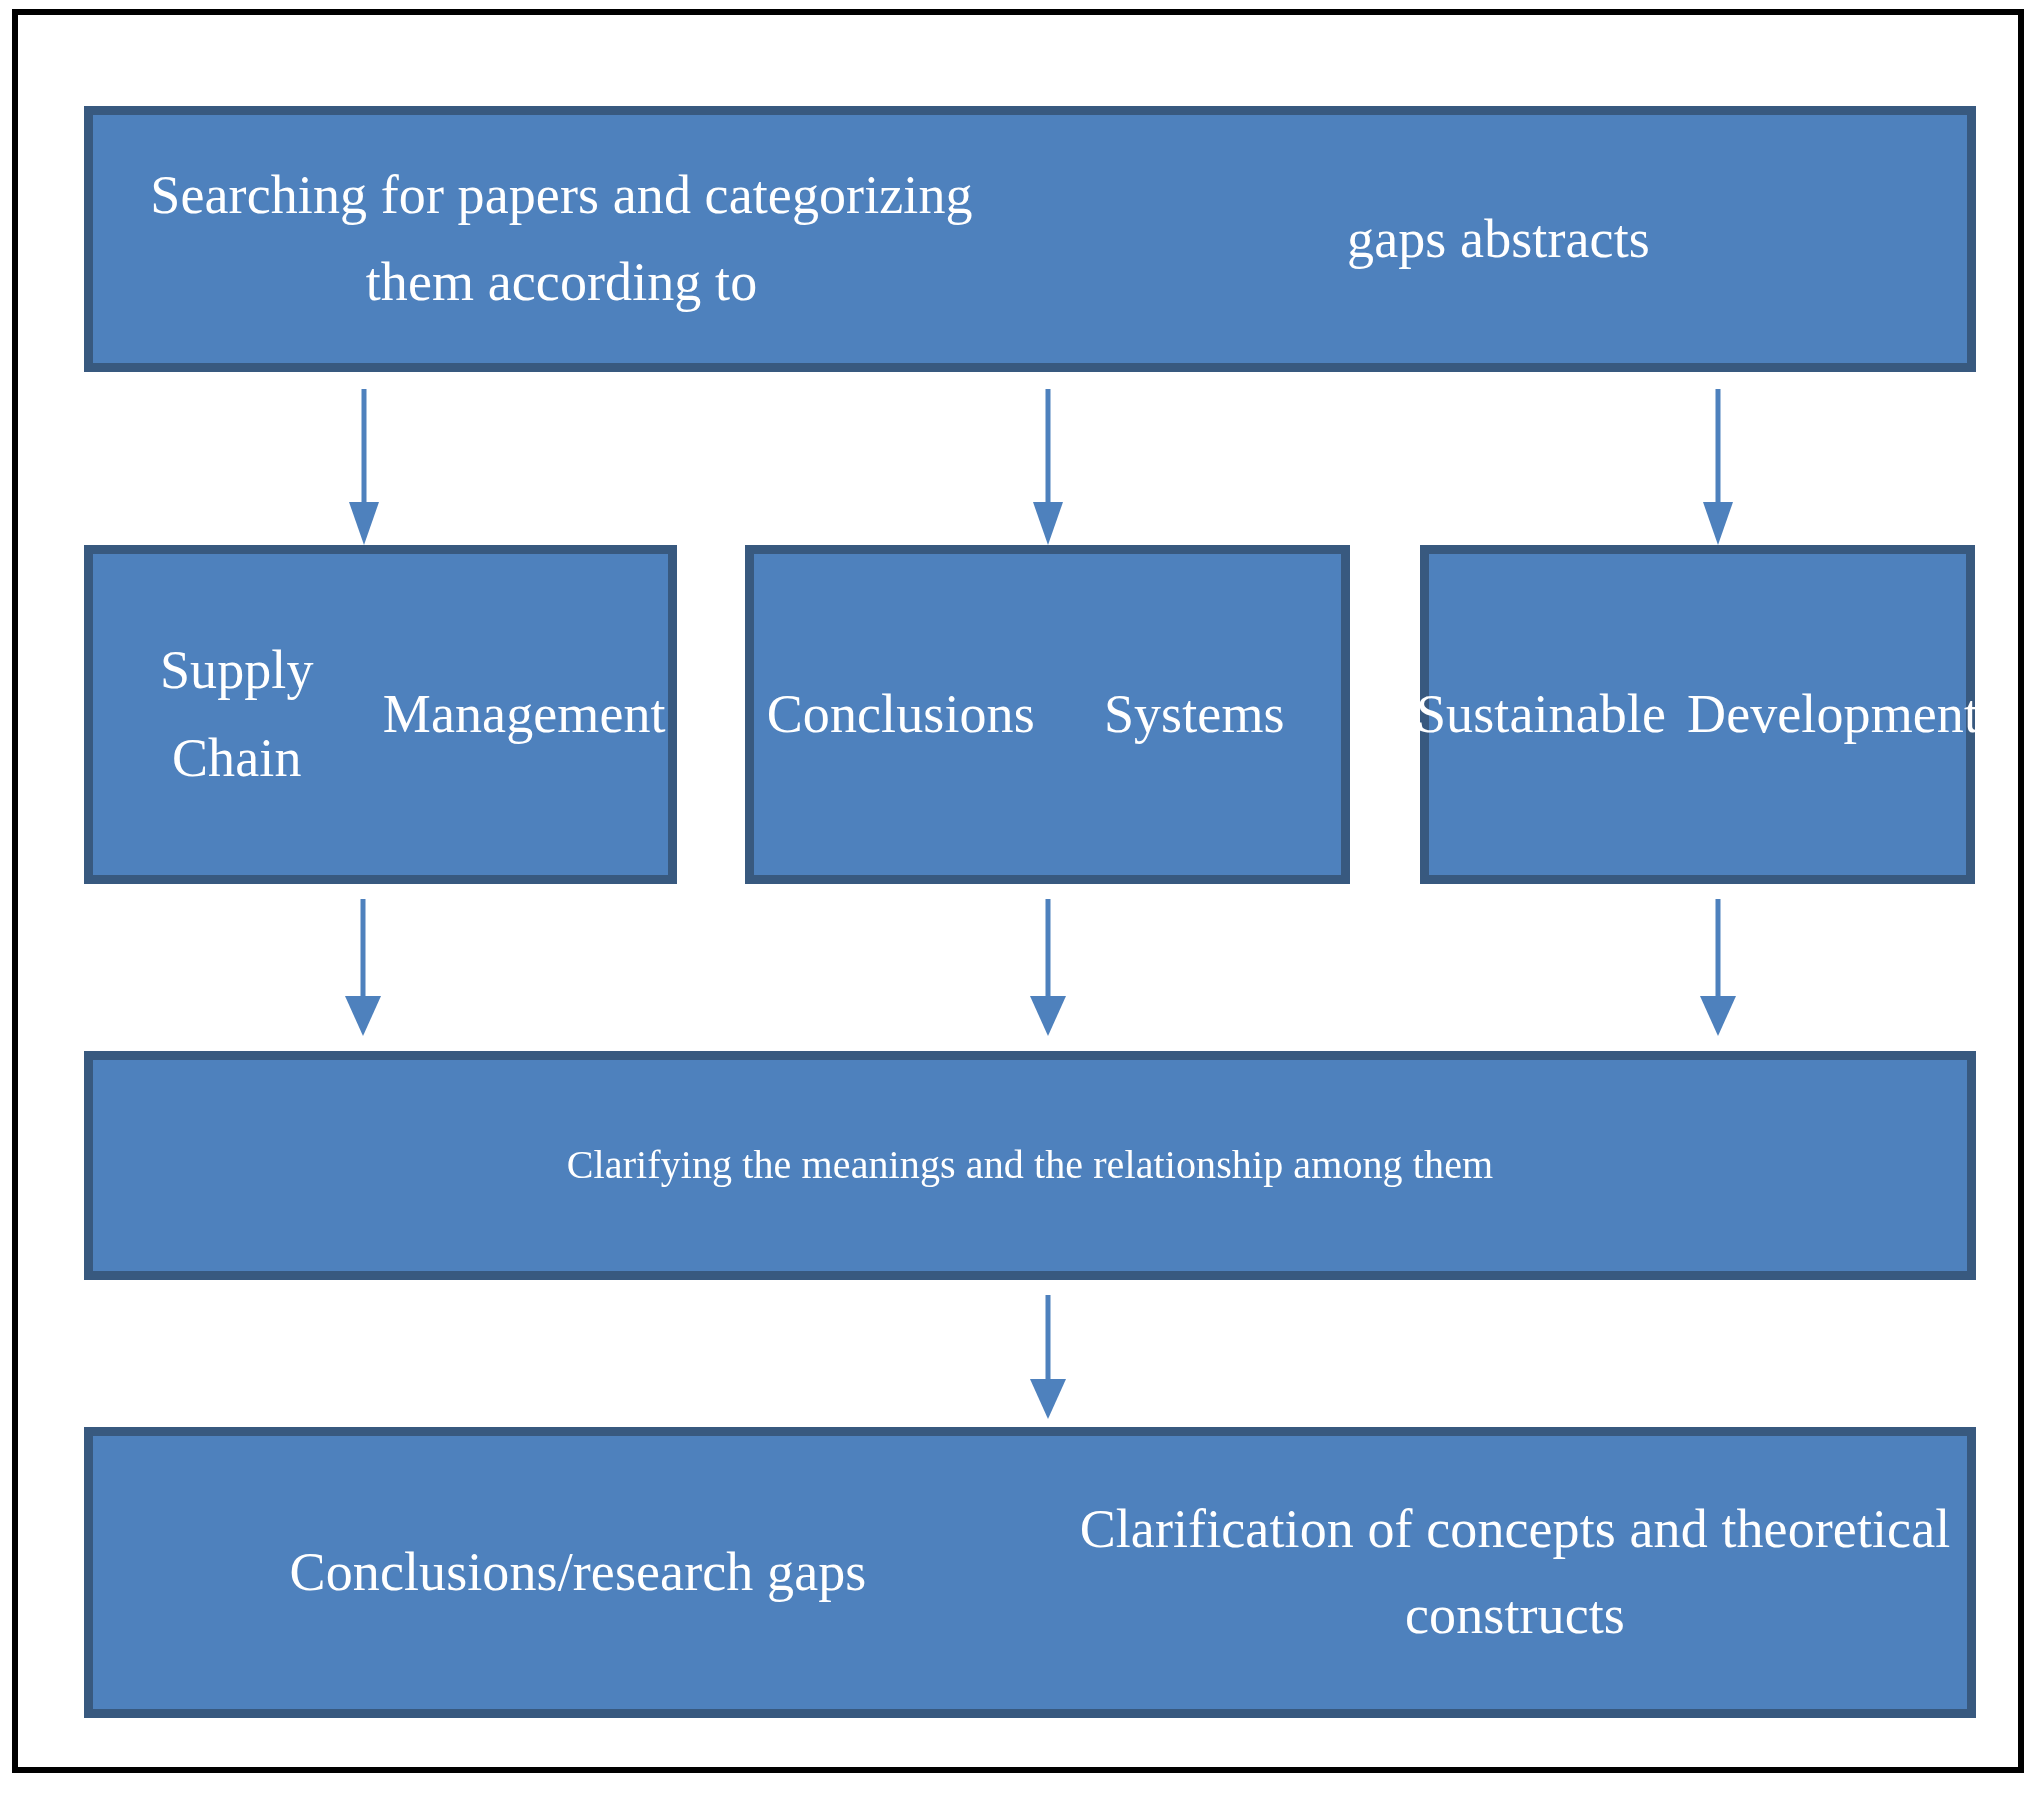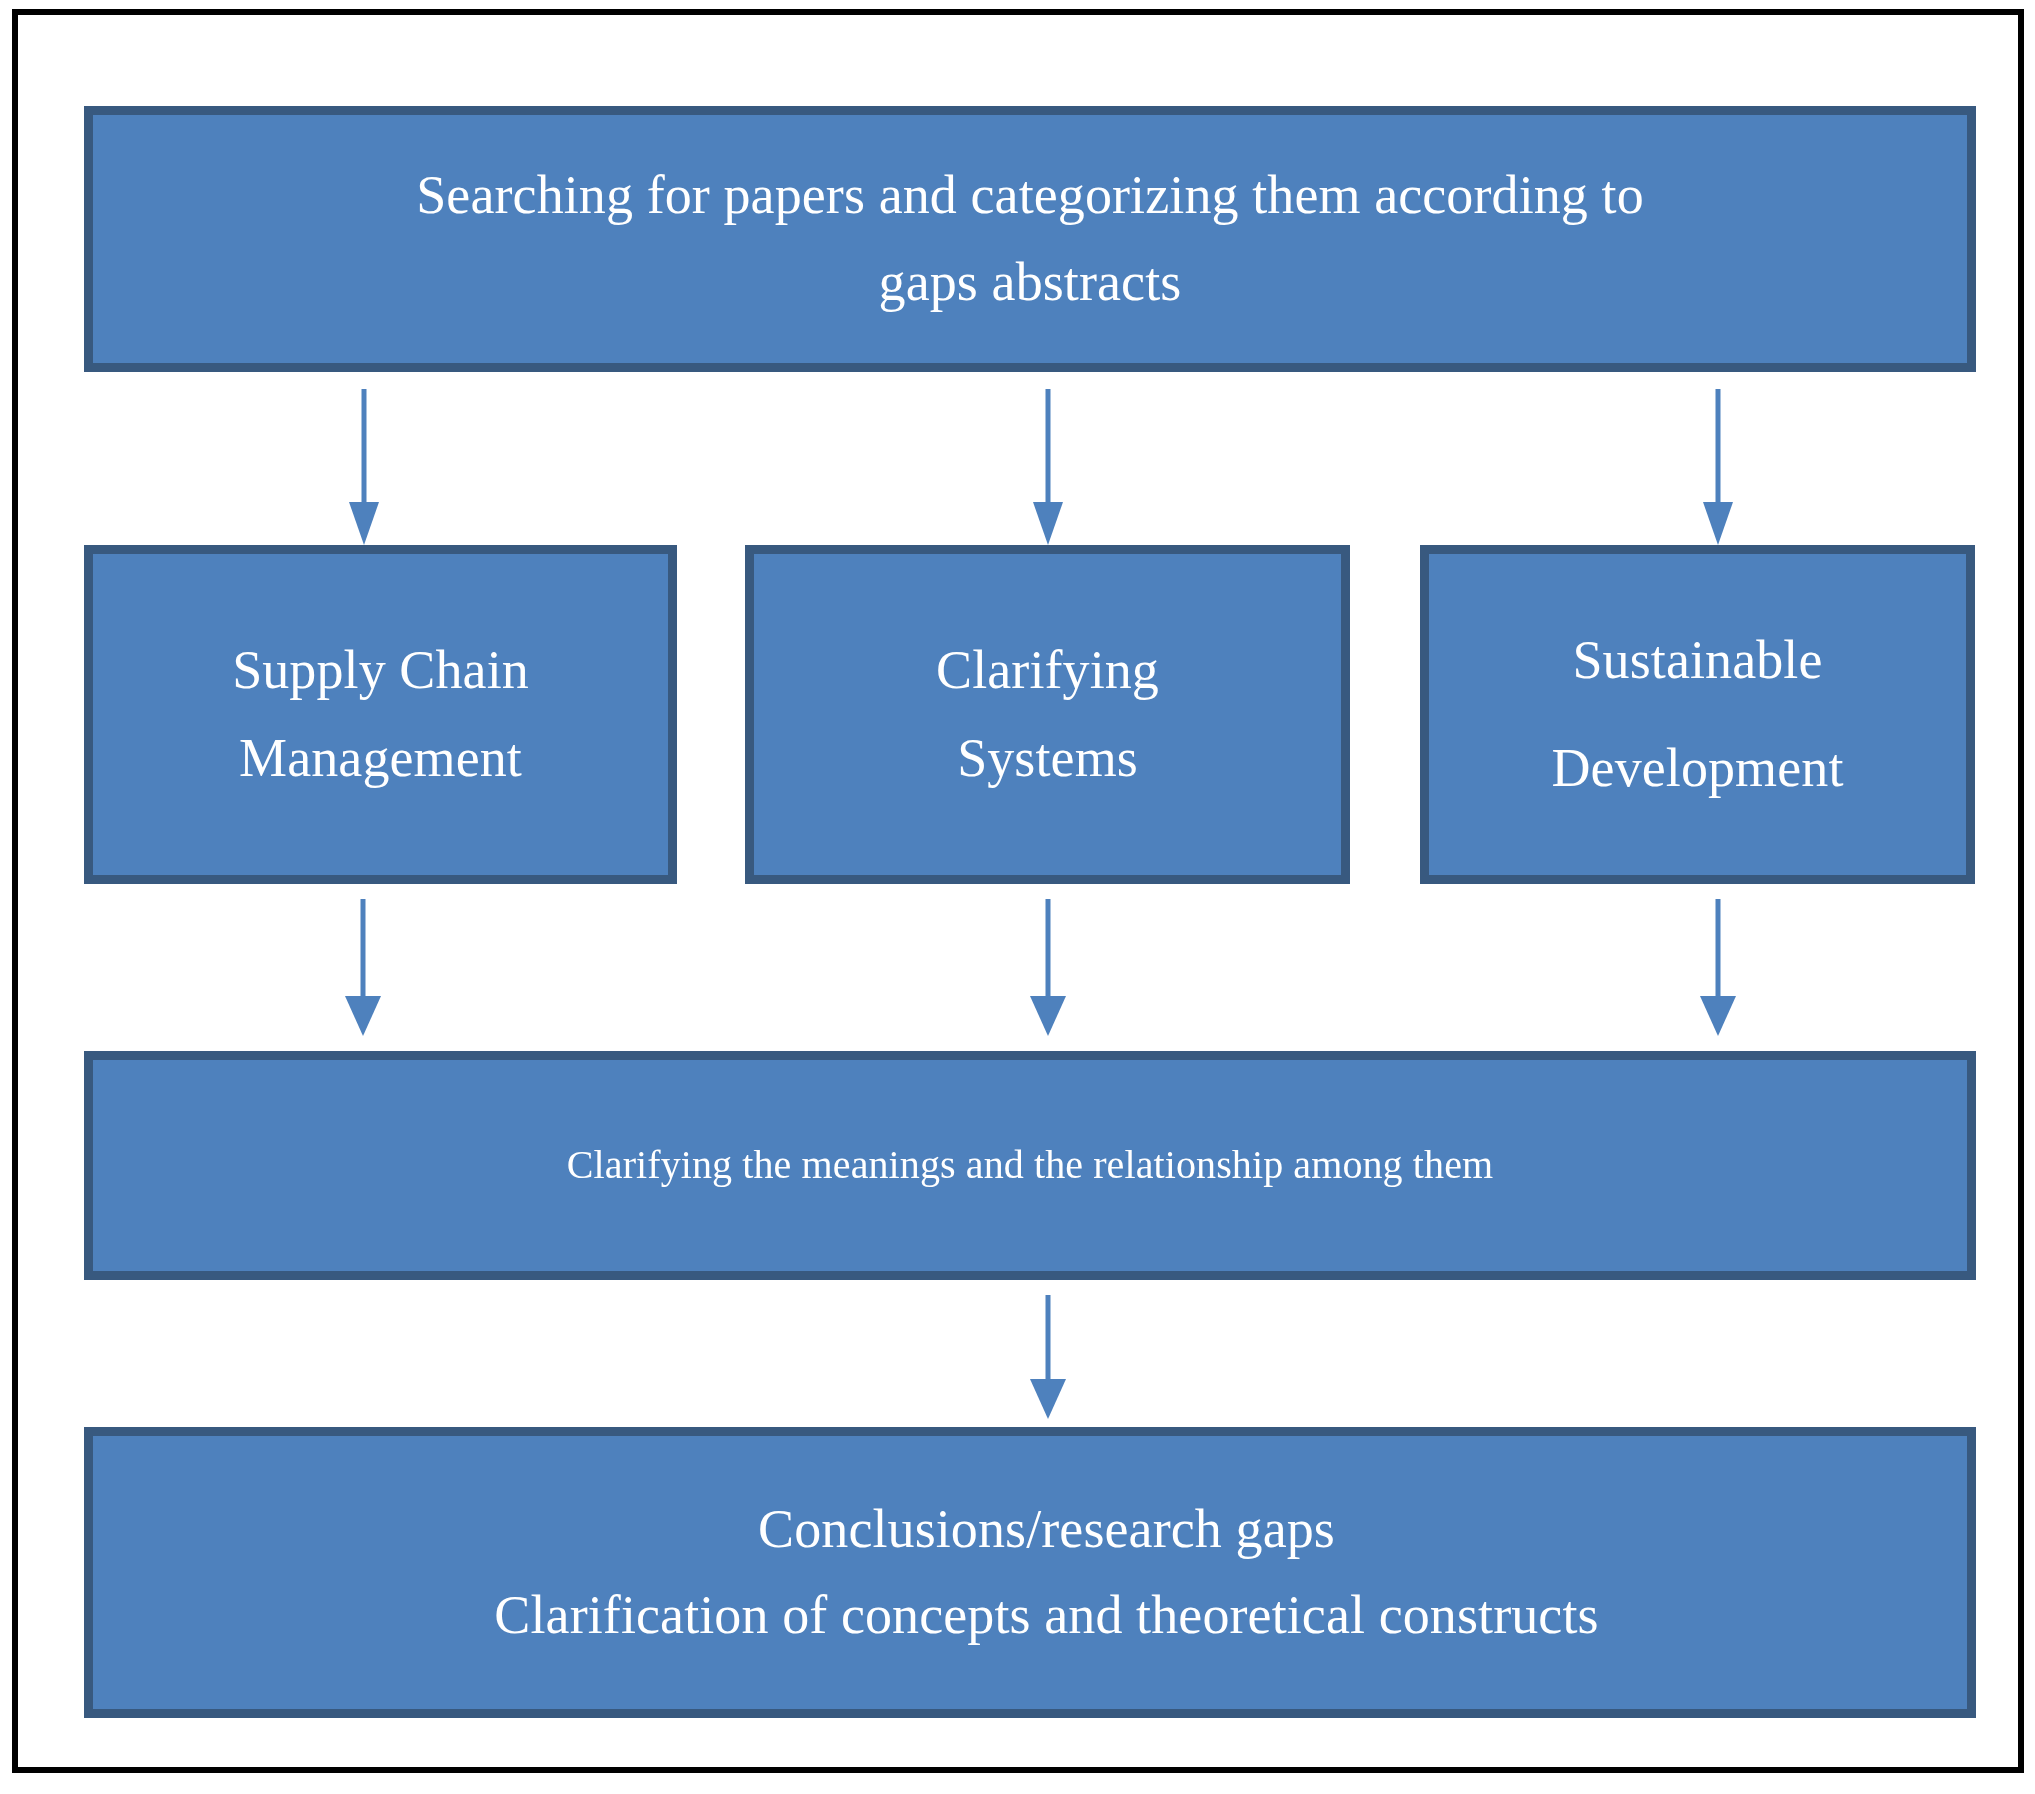--- a/index.html
+++ b/index.html
@@ -34,21 +34,21 @@
   }
 
   
   .flow-box {
     position: absolute;
     box-sizing: border-box;
     background: #4E81BD;
     border: 9.3px solid #38597F;
     color: #ffffff;
     display: flex;
-    flex-direction: column;
+    flex-direction: row;
     align-items: center;
     justify-content: center;
     text-align: center;
     line-height: 1.62;
     letter-spacing: 0.1px;
   }
   .flow-box .line {
     display: block;
     width: 100%;
   }
@@ -176,21 +176,21 @@
       <span class="shaft"></span>
       <span class="head"></span>
     </div>
 
     <div class="flow-box topic-box" id="box-scm">
       <span class="line">Supply Chain</span>
       <span class="line">Management</span>
     </div>
 
     <div class="flow-box topic-box" id="box-is">
-      <span class="line">Clarifying</span>
+      <span class="line">Conclusions</span>
       <span class="line">Systems</span>
     </div>
 
     <div class="flow-box topic-box" id="box-sd">
       <span class="line">Sustainable</span>
       <span class="line">Development</span>
     </div>
 
     <div class="arrow arrow-mid" id="arrow-mid-1">
       <span class="shaft"></span>

